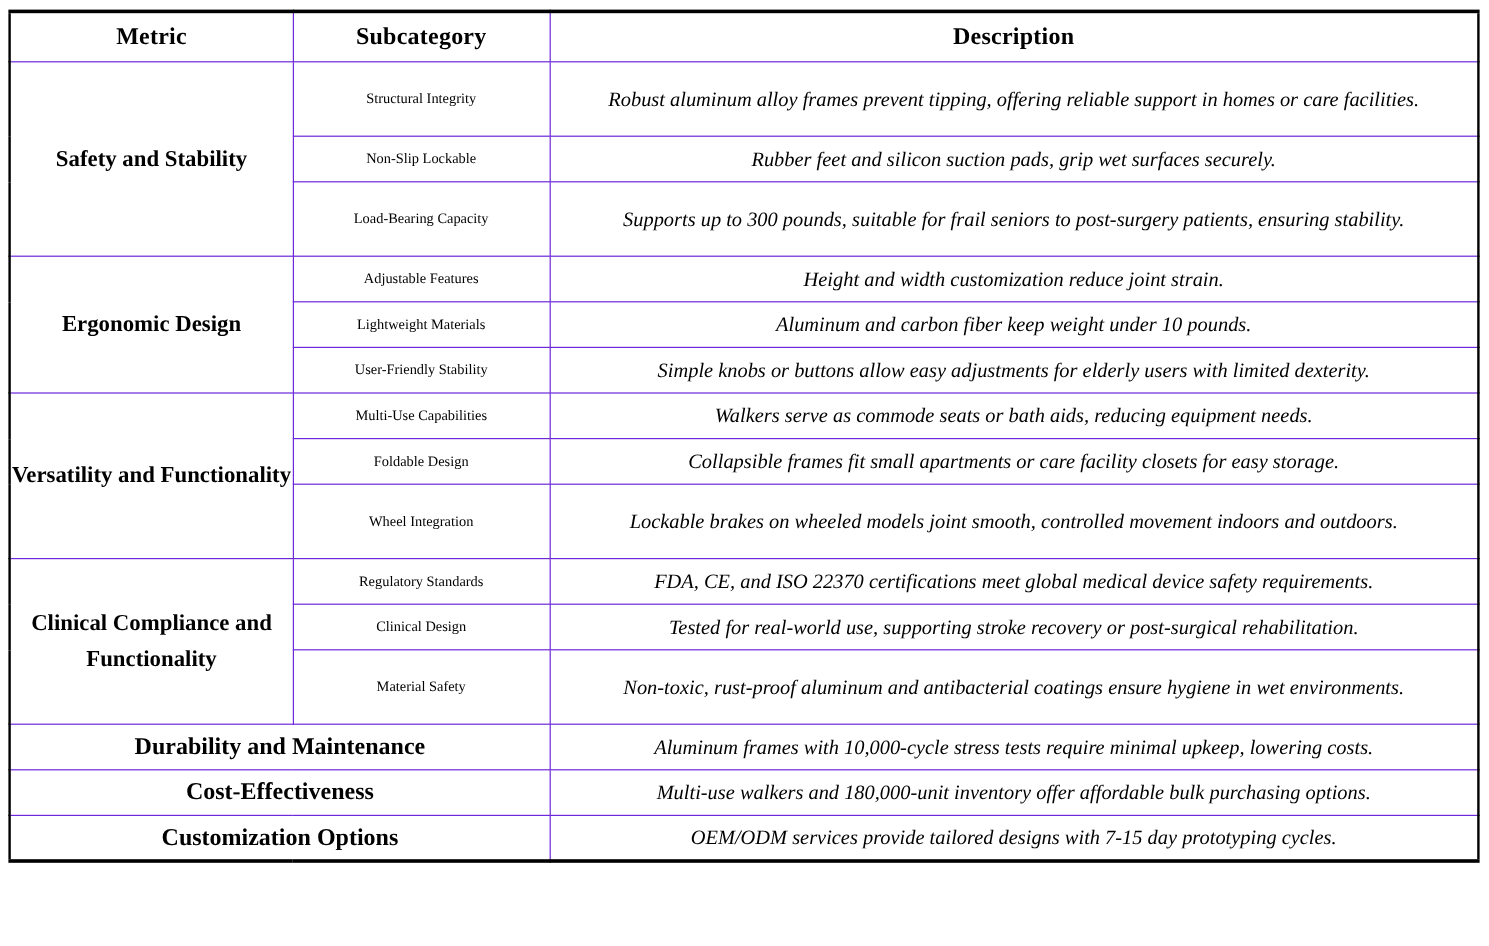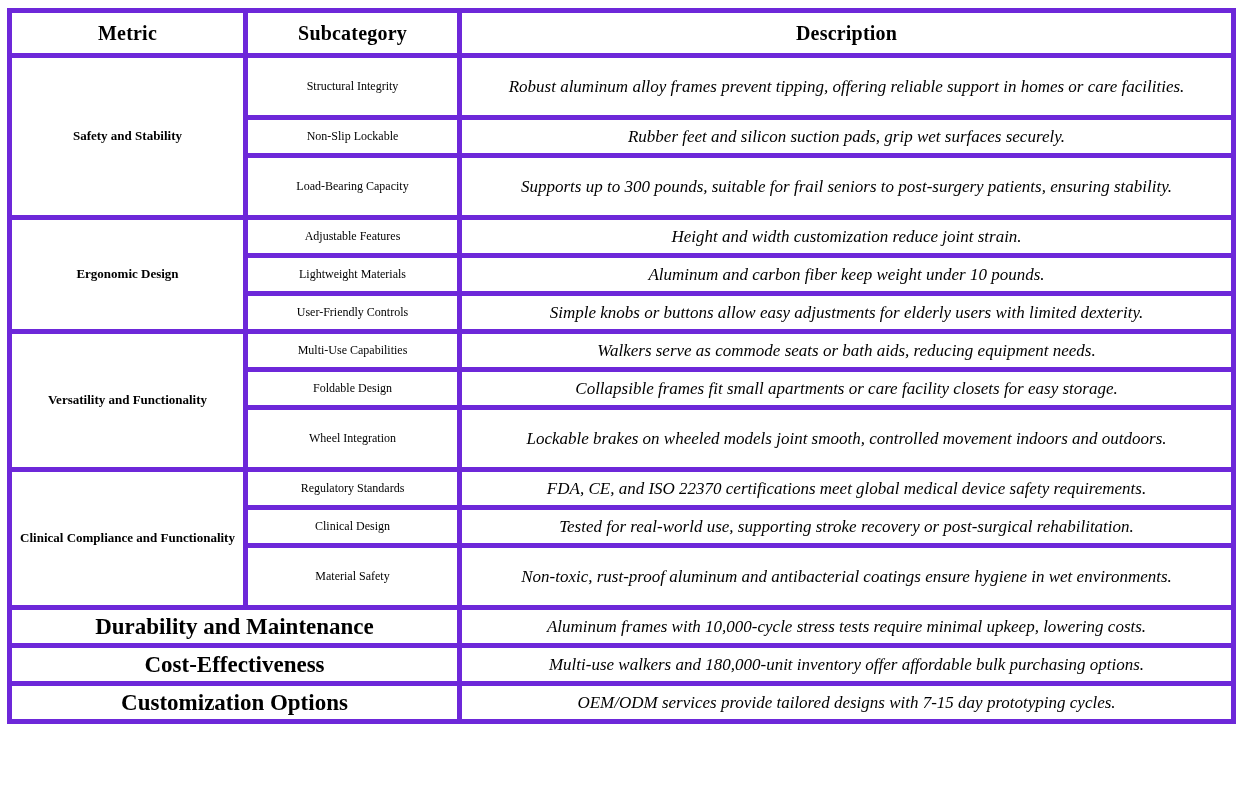--- a/index.html
+++ b/index.html
@@ -31,41 +31,41 @@
     border-left: 2px solid #000;
     border-right: 2px solid #000;
   }
 
   table.spec-table col.c-metric { width: 236px; }
   table.spec-table col.c-sub    { width: 214px; }
   table.spec-table col.c-desc   { width: 774px; }
 
   table.spec-table th,
   table.spec-table td {
-    border: 5px solid #6d28d9;
+    border: 1px solid #6d28d9;
     vertical-align: middle;
     padding: 0;
     text-align: center;
   }
 
   
   thead th {
     border-bottom: 2px solid #000;
     height: 40px;
     text-align: center;
     font-weight: bold;
     font-size: 20px;
     letter-spacing: 0.2px;
   }
 
   
   td.metric {
     text-align: center;
     font-weight: bold;
-    font-size: 13px;
+    font-size: 19px;
     line-height: 1.55;
     padding: 4px 6px;
   }
 
   
   td.sub {
     text-align: center;
     font-size: 12px;
     line-height: 1.45;
     padding: 4px 6px;
@@ -77,21 +77,21 @@
     font-size: 17px;
     line-height: 1.72;
     padding: 6px 8px 6px 10px;
     font-style: italic;
   }
 
   
   td.metric-wide {
     text-align: center;
     font-weight: bold;
-    font-size: 23px;
+    font-size: 20px;
     padding: 6px;
   }
 
   tr.tall-1 { height: 62px; }
   tr.single { height: 38px; }
 </style>
 </head>
 <body>
 
 <div class="table-wrap">
@@ -127,21 +127,21 @@
       <tr class="single">
         <td class="metric" rowspan="3">Ergonomic Design</td>
         <td class="sub">Adjustable Features</td>
         <td class="desc">Height and width customization reduce joint strain.</td>
       </tr>
       <tr class="single">
         <td class="sub">Lightweight Materials</td>
         <td class="desc">Aluminum and carbon fiber keep weight under 10 pounds.</td>
       </tr>
       <tr class="single">
-        <td class="sub">User-Friendly Controls</td>
+        <td class="sub">User-Friendly Stability</td>
         <td class="desc">Simple knobs or buttons allow easy adjustments for elderly users with limited dexterity.</td>
       </tr>
 
       <tr class="single">
         <td class="metric" rowspan="3">Versatility and Functionality</td>
         <td class="sub">Multi-Use Capabilities</td>
         <td class="desc">Walkers serve as commode seats or bath aids, reducing equipment needs.</td>
       </tr>
       <tr class="single">
         <td class="sub">Foldable Design</td>

